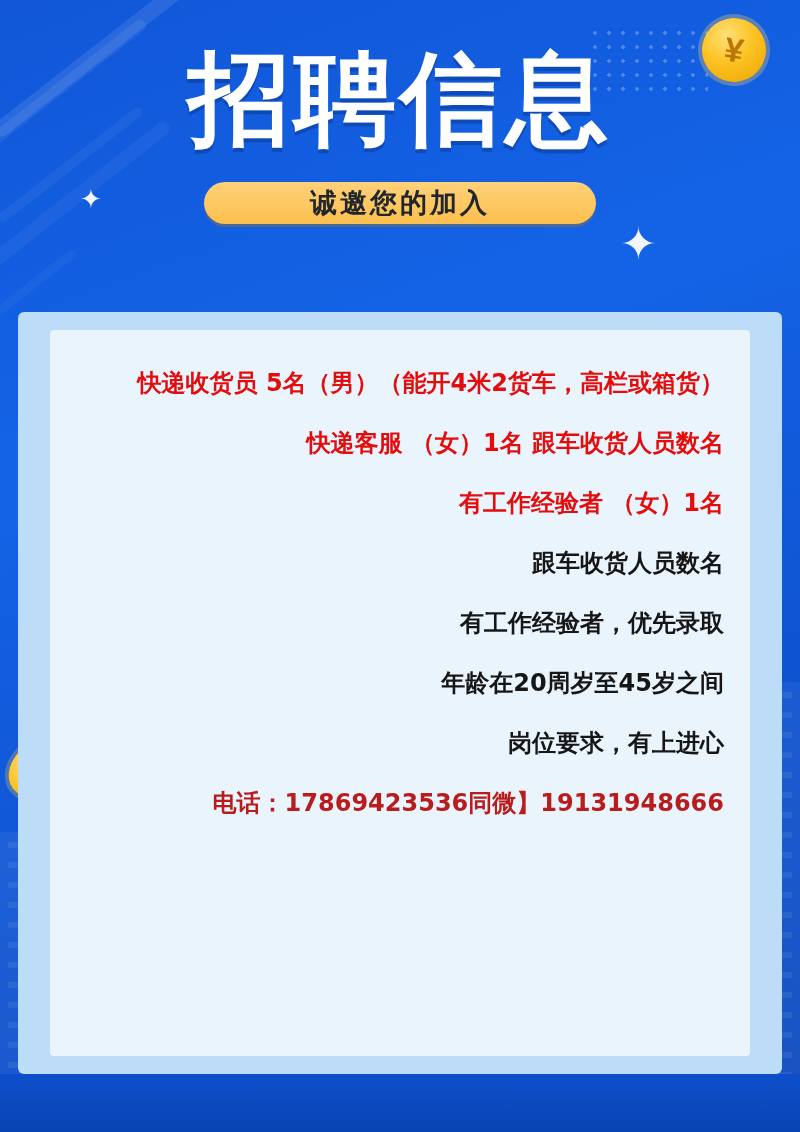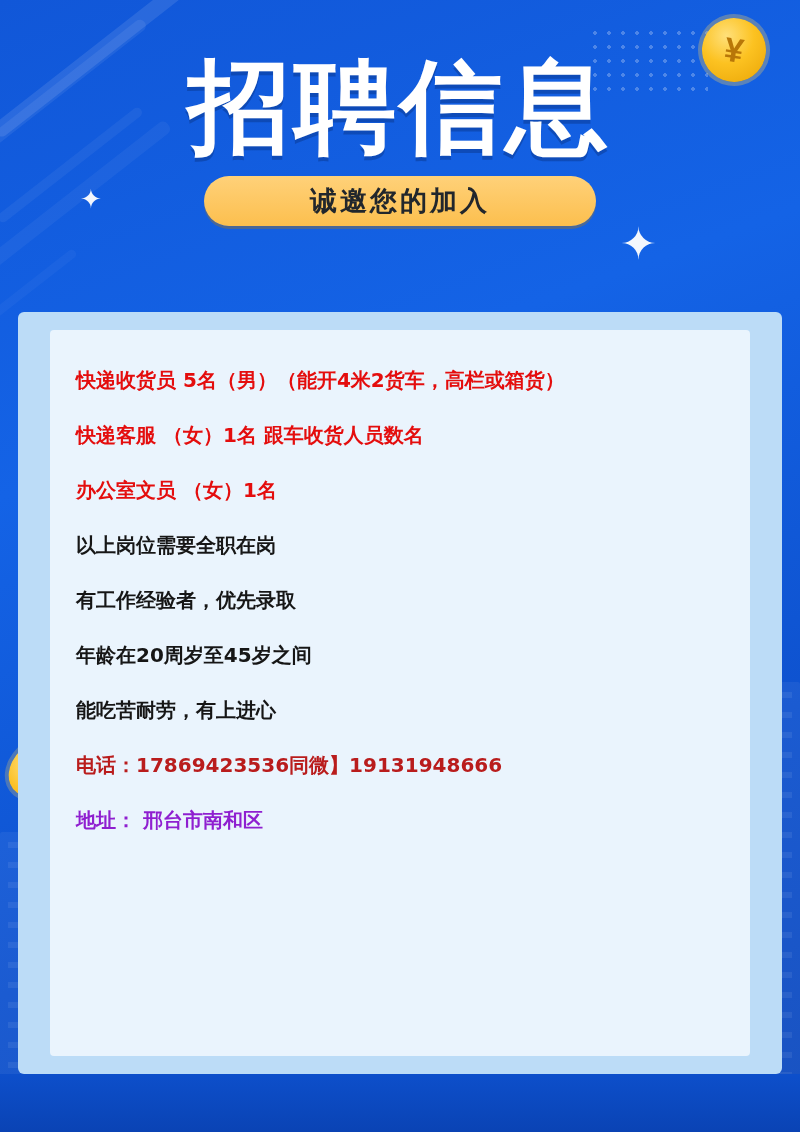--- a/index.html
+++ b/index.html
@@ -119,39 +119,39 @@
     color: #ffffff;
     pointer-events: none;
     line-height: 1;
   }
   .sp1 { left: 80px; top: 186px; font-size: 26px; opacity: .95; }
   .sp2 { left: 620px; top: 222px; font-size: 44px; opacity: .95; }
 
   
   .title-wrap {
     position: absolute;
-    top: 52px;
+    top: 44px;
     left: 0;
     width: 800px;
     text-align: center;
   }
   .title {
     font-family: "DejaVu Sans", "Liberation Sans", sans-serif;
     font-size: 102px;
     font-weight: bold;
     color: #ffffff;
     letter-spacing: 4px;
     line-height: 1.08;
     margin: 0;
     text-shadow: 0 4px 0 rgba(6,40,110,0.35);
   }
   .subtitle-pill {
-    margin: 14px auto 0;
+    margin: 28px auto 0;
     width: 392px;
-    height: 50px;
+    height: 42px;
     border-radius: 26px;
     background: linear-gradient(180deg, #ffd179 0%, #fcbf4e 100%);
     display: flex;
     align-items: center;
     justify-content: center;
     color: #21262c;
     font-size: 27px;
     font-weight: bold;
     letter-spacing: 3px;
     box-shadow: 0 3px 0 rgba(180,120,10,0.35);
@@ -173,26 +173,27 @@
     top: 330px;
     width: 700px;
     height: 726px;
     background: #eaf4fd;
     border-radius: 4px;
     box-sizing: border-box;
     padding: 38px 26px 20px 26px;
   }
   .line {
     font-family: "DejaVu Sans", "Liberation Sans", sans-serif;
-    font-size: 20px;
+    font-size: 24px;
     font-weight: bold;
     color: #1a1a1a;
     margin: 0 0 30px 0;
     line-height: 1.25;
     white-space: nowrap;
+    text-align: right;
   }
   .line.red { color: #e40d0d; }
   .line.blue { color: #b91c1c; }
   .line.purple { color: #8f1fd0; }
   .line.plain { font-weight: bold; color: #161616; }
 
   
   .bottom-strip {
     position: absolute;
     left: 0; right: 0; bottom: 0;
@@ -240,23 +241,22 @@
     <h1 class="title">招聘信息</h1>
     <div class="subtitle-pill">
       <span>诚邀您的加入</span>
     </div>
   </div>
 
   <div class="card-outer"></div>
   <div class="card">
     <p class="line red">快递收货员 5名（男）（能开4米2货车，高栏或箱货）</p>
     <p class="line red">快递客服 （女）1名     跟车收货人员数名</p>
-    <p class="line red">办公室文员 （女）1名</p>
-    <p class="line plain">以上岗位需要全职在岗</p>
+    <p class="line red">有工作经验者 （女）1名</p>
+    <p class="line plain">跟车收货人员数名</p>
     <p class="line plain">有工作经验者，优先录取</p>
     <p class="line plain">年龄在20周岁至45岁之间</p>
-    <p class="line plain">能吃苦耐劳，有上进心</p>
+    <p class="line plain">岗位要求，有上进心</p>
     <p class="line blue">电话：17869423536同微】19131948666</p>
-    <p class="line purple">地址： 邢台市南和区</p>
   </div>
 
   <div class="bottom-strip"></div>
 </div>
 
 </body></html>

